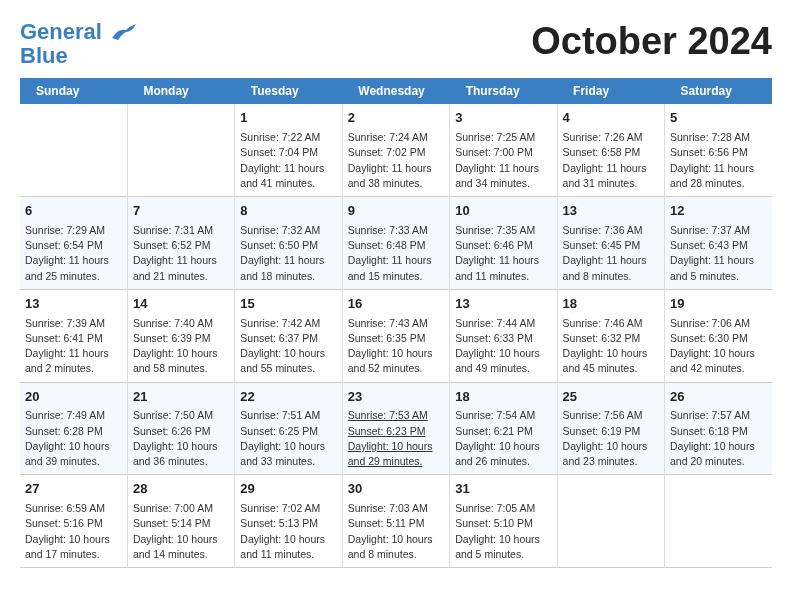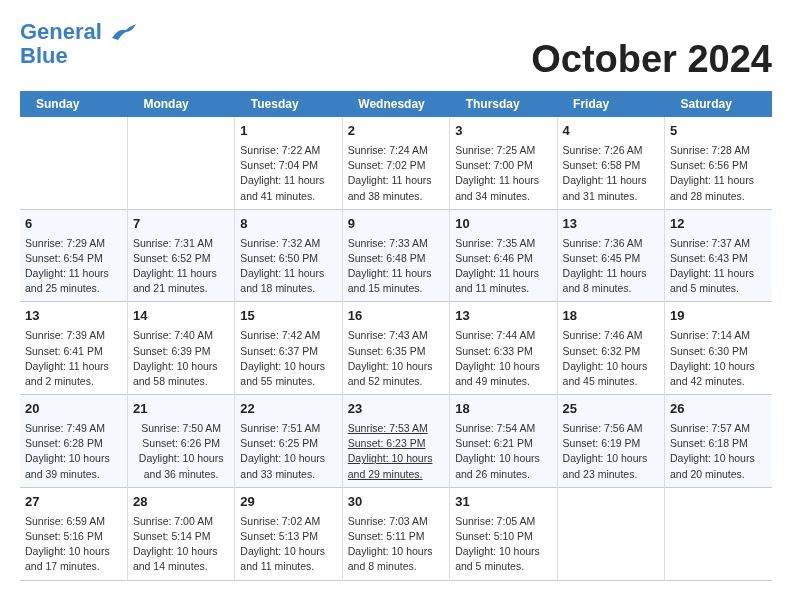--- a/index.html
+++ b/index.html
@@ -30,21 +30,20 @@
       color: #3a7fc1;
     }
     .logo-bird {
       width: 28px;
       height: 22px;
       margin-left: 2px;
       margin-top: -4px;
     }
     .title-block {
       text-align: right;
-      margin-top: 18px;
     }
     .month-title {
       font-size: 38px;
       font-weight: bold;
       color: #222;
     }
     .location {
       font-size: 15px;
       color: #444;
     }
@@ -235,35 +234,35 @@
 Daylight: 10 hours and 49 minutes.</div>
         </td>
         <td>
           <span class="day-num">18</span>
           <div class="day-info" style="white-space: pre-line;">Sunrise: 7:46 AM
 Sunset: 6:32 PM
 Daylight: 10 hours and 45 minutes.</div>
         </td>
         <td>
           <span class="day-num">19</span>
-          <div class="day-info" style="white-space: pre-line;">Sunrise: 7:14 AM
+          <div class="day-info" style="white-space: pre-line;">Sunrise: 7:06 AM
 Sunset: 6:30 PM
 Daylight: 10 hours and 42 minutes.</div>
         </td>
       </tr>
       <tr>
         <td>
           <span class="day-num">20</span>
           <div class="day-info" style="white-space: pre-line;">Sunrise: 7:49 AM
 Sunset: 6:28 PM
 Daylight: 10 hours and 39 minutes.</div>
         </td>
         <td>
           <span class="day-num">21</span>
-          <div class="day-info" style="white-space: pre-line; text-align: center;">Sunrise: 7:50 AM
+          <div class="day-info" style="white-space: pre-line;">Sunrise: 7:50 AM
 Sunset: 6:26 PM
 Daylight: 10 hours and 36 minutes.</div>
         </td>
         <td>
           <span class="day-num">22</span>
           <div class="day-info" style="white-space: pre-line;">Sunrise: 7:51 AM
 Sunset: 6:25 PM
 Daylight: 10 hours and 33 minutes.</div>
         </td>
         <td>

